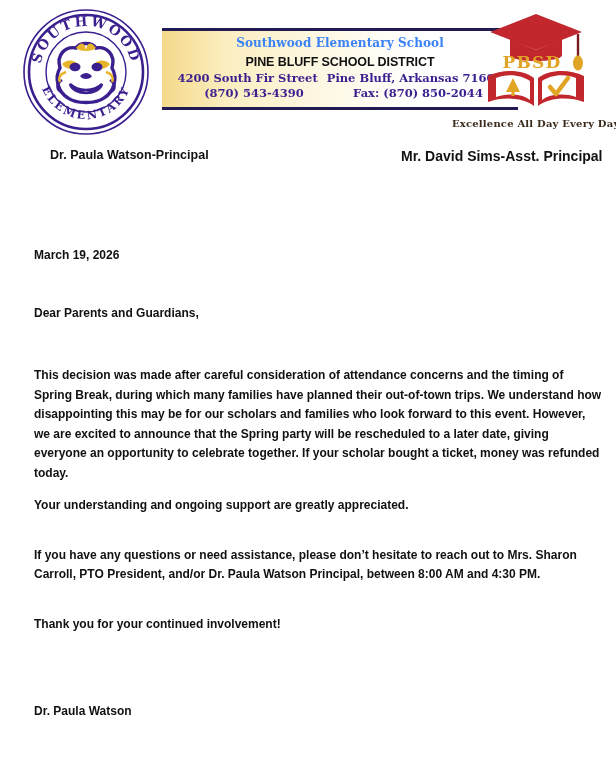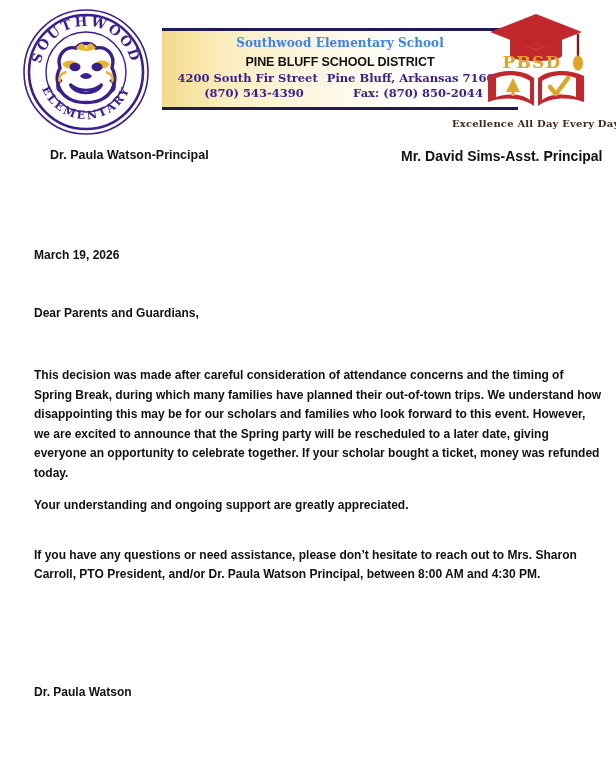--- a/index.html
+++ b/index.html
@@ -248,17 +248,18 @@
   <div class="sp-lg"></div>
   <p>Dear Parents and Guardians,</p>
   <div class="sp-md"></div>
   <div class="sp-sm"></div>
   <p>This decision was made after careful consideration of attendance concerns and the timing of Spring Break, during which many families have planned their out-of-town trips. We understand how disappointing this may be for our scholars and families who look forward to this event. However, we are excited to announce that the Spring party will be rescheduled to a later date, giving everyone an opportunity to celebrate together. If your scholar bought a ticket, money was refunded today.</p>
   <div class="sp-sm"></div>
   <p>Your understanding and ongoing support are greatly appreciated.</p>
   <div class="sp-md"></div>
   <p>If you have any questions or need assistance, please don’t hesitate to reach out to Mrs. Sharon Carroll, PTO President, and/or Dr. Paula Watson Principal, between 8:00 AM and 4:30 PM.</p>
   <div class="sp-md"></div>
+  <p>Thank you for your continued involvement!</p>
   <div class="sp-lg"></div>
   <div class="sp-md"></div>
   <p>Dr. Paula Watson</p>
 
 </div>
 
 </body></html>

